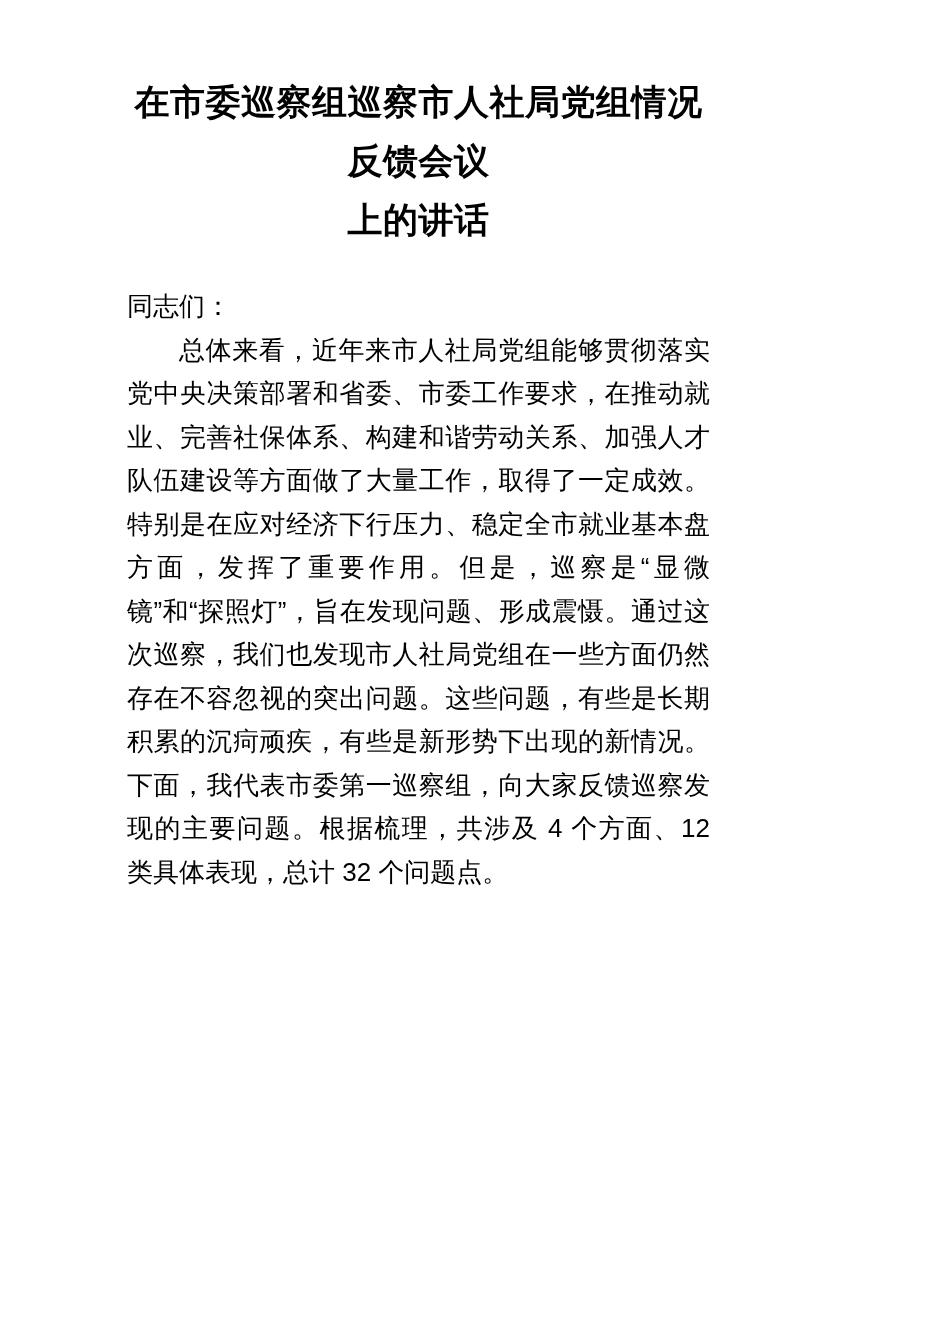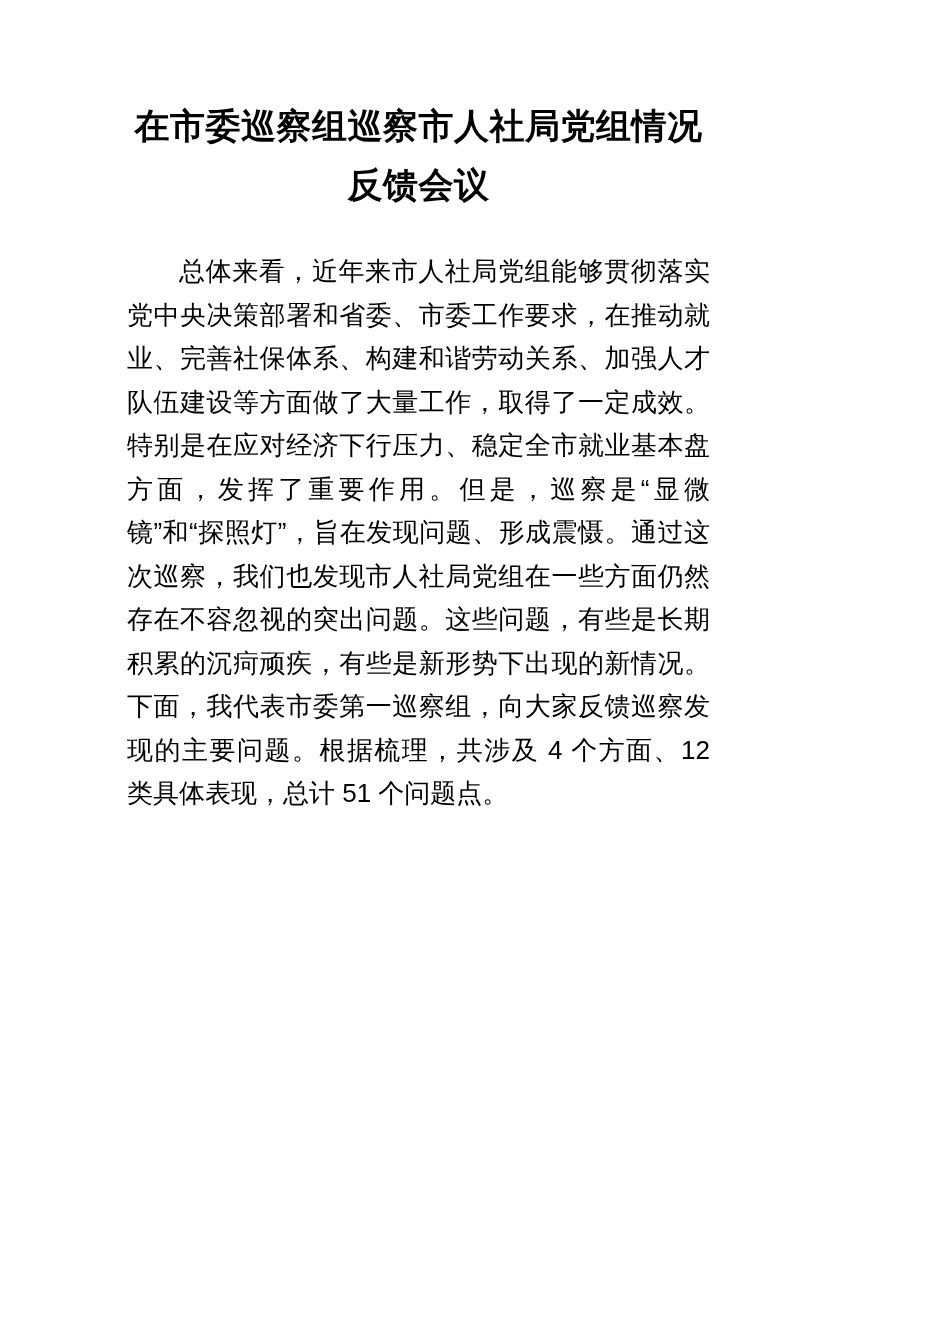--- a/index.html
+++ b/index.html
@@ -7,21 +7,21 @@
     padding: 0;
     background: #ffffff;
   }
   .page {
     position: relative;
     width: 830px;
     height: 1344px;
     box-sizing: border-box;
     background: #ffffff;
     color: #000000;
-    padding: 96px 120px 0 127px;
+    padding: 72px 120px 0 127px;
     overflow: hidden;
     font-family: "Liberation Sans", "DejaVu Sans", sans-serif;
   }
   .doc-title {
     margin: 0 0 36px 0;
     font-size: 35px;
     font-weight: bold;
     line-height: 59px;
     text-align: center;
     letter-spacing: 0.5px;
@@ -43,20 +43,22 @@
   .para {
     text-indent: 2em;
   }
 </style>
 </head>
 <body>
 
 <div class="page">
   <h1 class="doc-title">
     <span class="title-line">在市委巡察组巡察市人社局党组情况反馈会议</span>
+    <span class="title-line">上的讲话</span>
   </h1>
 
   <div class="body-text">
+    <p class="greeting">同志们：</p>
 
 
-    <p class="para">总体来看，近年来市人社局党组能够贯彻落实党中央决策部署和省委、市委工作要求，在推动就业、完善社保体系、构建和谐劳动关系、加强人才队伍建设等方面做了大量工作，取得了一定成效。特别是在应对经济下行压力、稳定全市就业基本盘方面，发挥了重要作用。但是，巡察是“显微镜”和“探照灯”，旨在发现问题、形成震慑。通过这次巡察，我们也发现市人社局党组在一些方面仍然存在不容忽视的突出问题。这些问题，有些是长期积累的沉疴顽疾，有些是新形势下出现的新情况。下面，我代表市委第一巡察组，向大家反馈巡察发现的主要问题。根据梳理，共涉及 4 个方面、12 类具体表现，总计 51 个问题点。</p>
+    <p class="para">总体来看，近年来市人社局党组能够贯彻落实党中央决策部署和省委、市委工作要求，在推动就业、完善社保体系、构建和谐劳动关系、加强人才队伍建设等方面做了大量工作，取得了一定成效。特别是在应对经济下行压力、稳定全市就业基本盘方面，发挥了重要作用。但是，巡察是“显微镜”和“探照灯”，旨在发现问题、形成震慑。通过这次巡察，我们也发现市人社局党组在一些方面仍然存在不容忽视的突出问题。这些问题，有些是长期积累的沉疴顽疾，有些是新形势下出现的新情况。下面，我代表市委第一巡察组，向大家反馈巡察发现的主要问题。根据梳理，共涉及 4 个方面、12 类具体表现，总计 32 个问题点。</p>
   </div>
 </div>
 
 </body></html>

